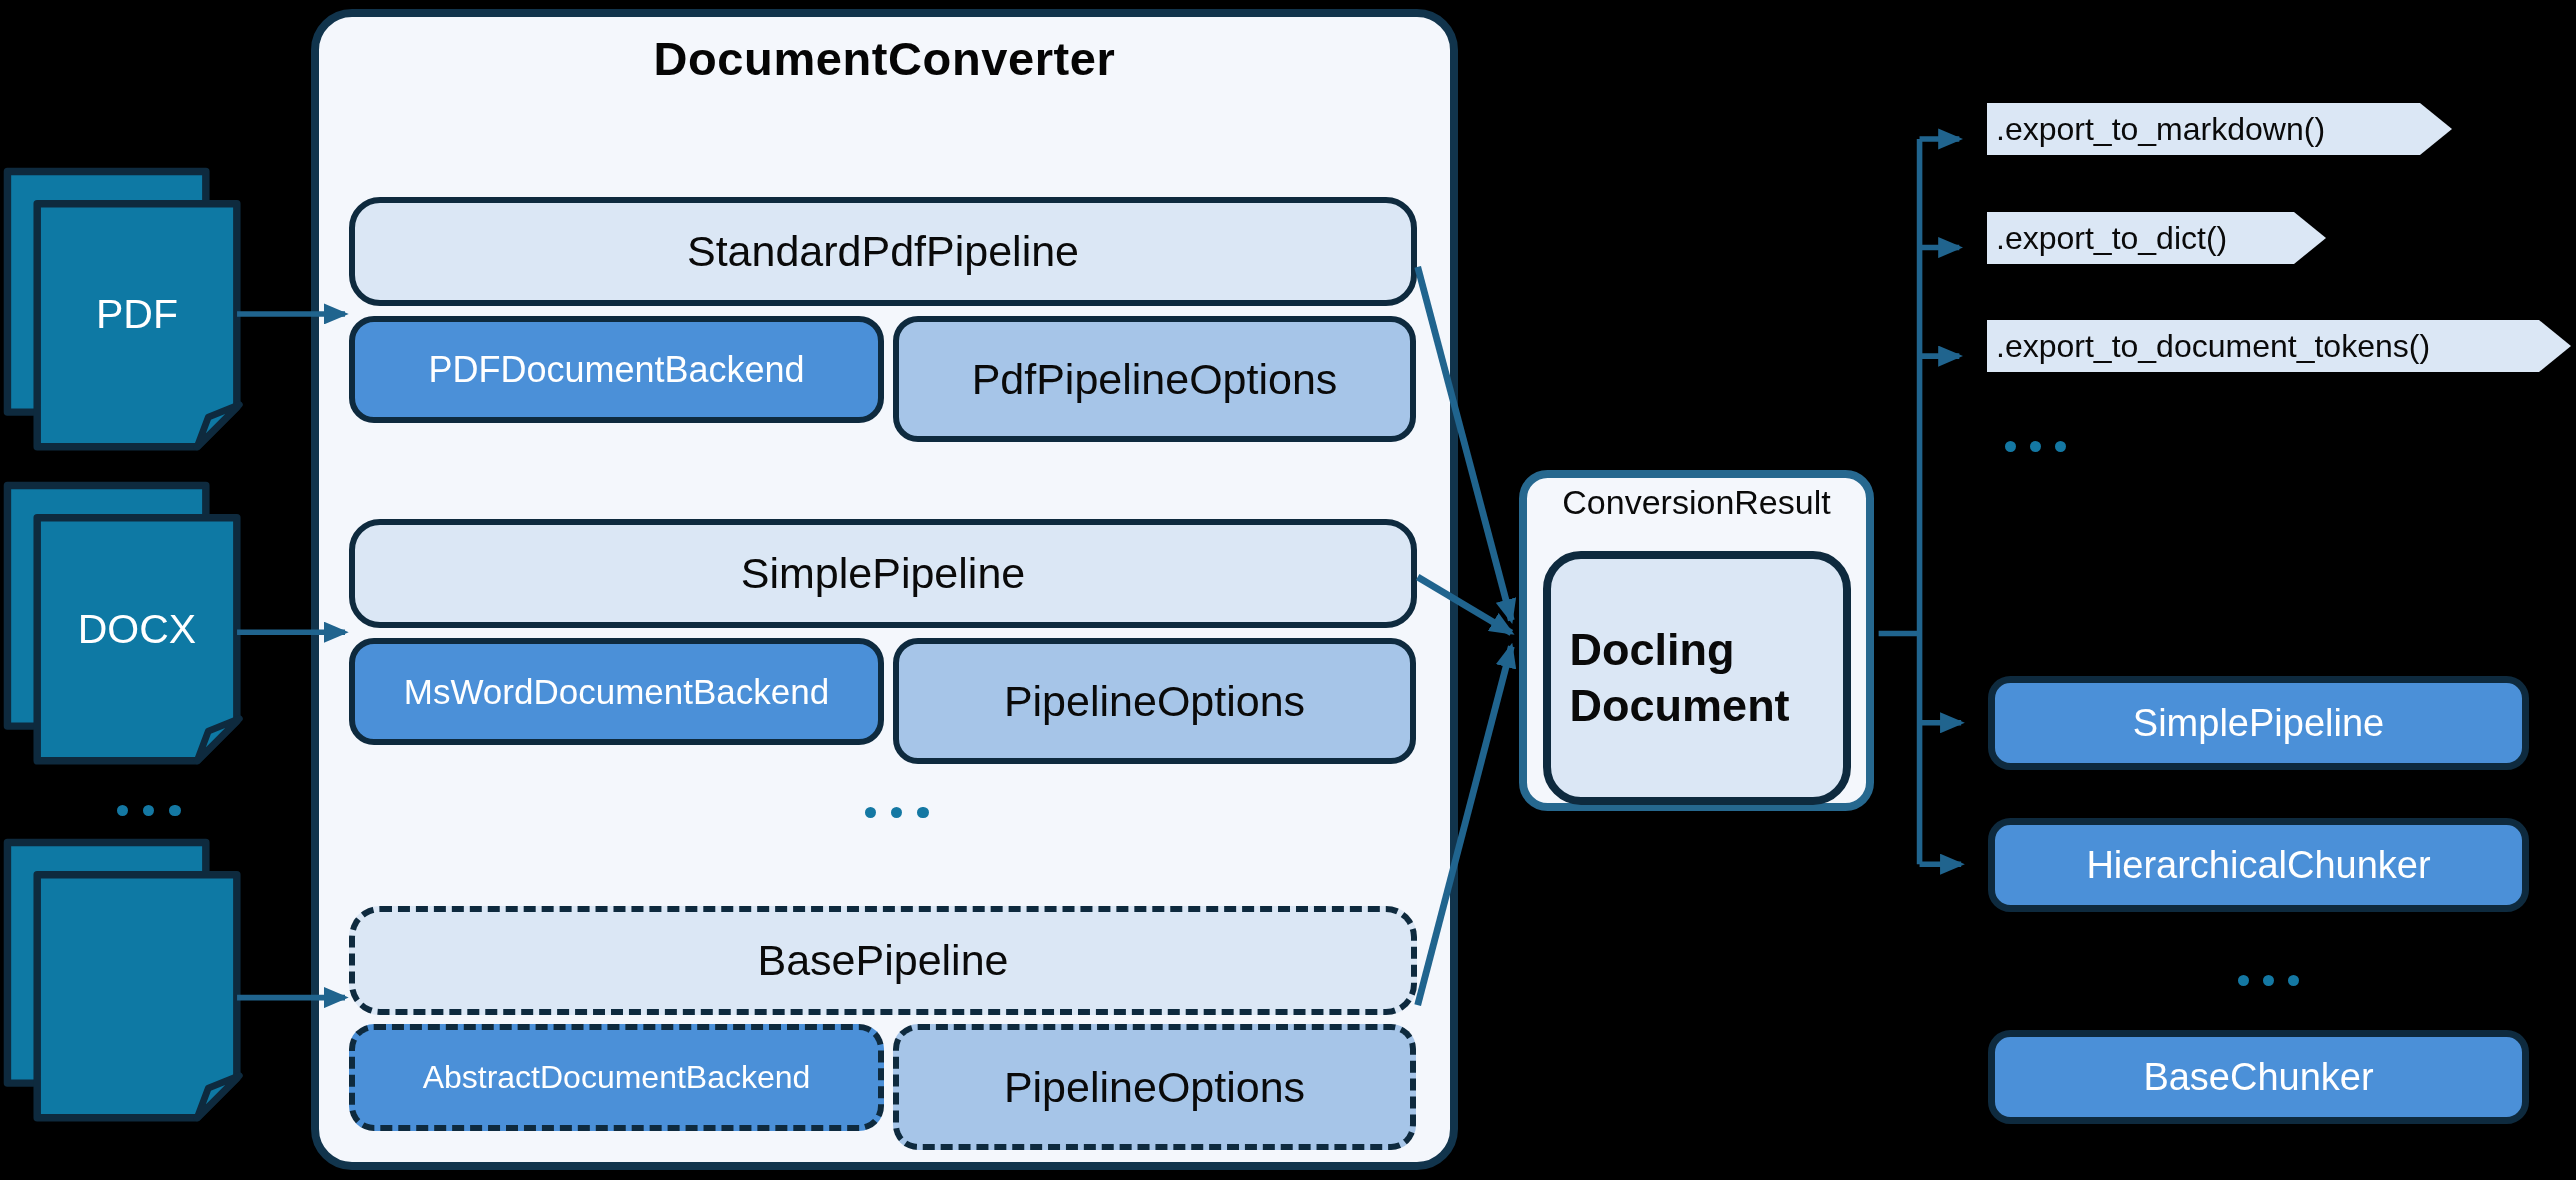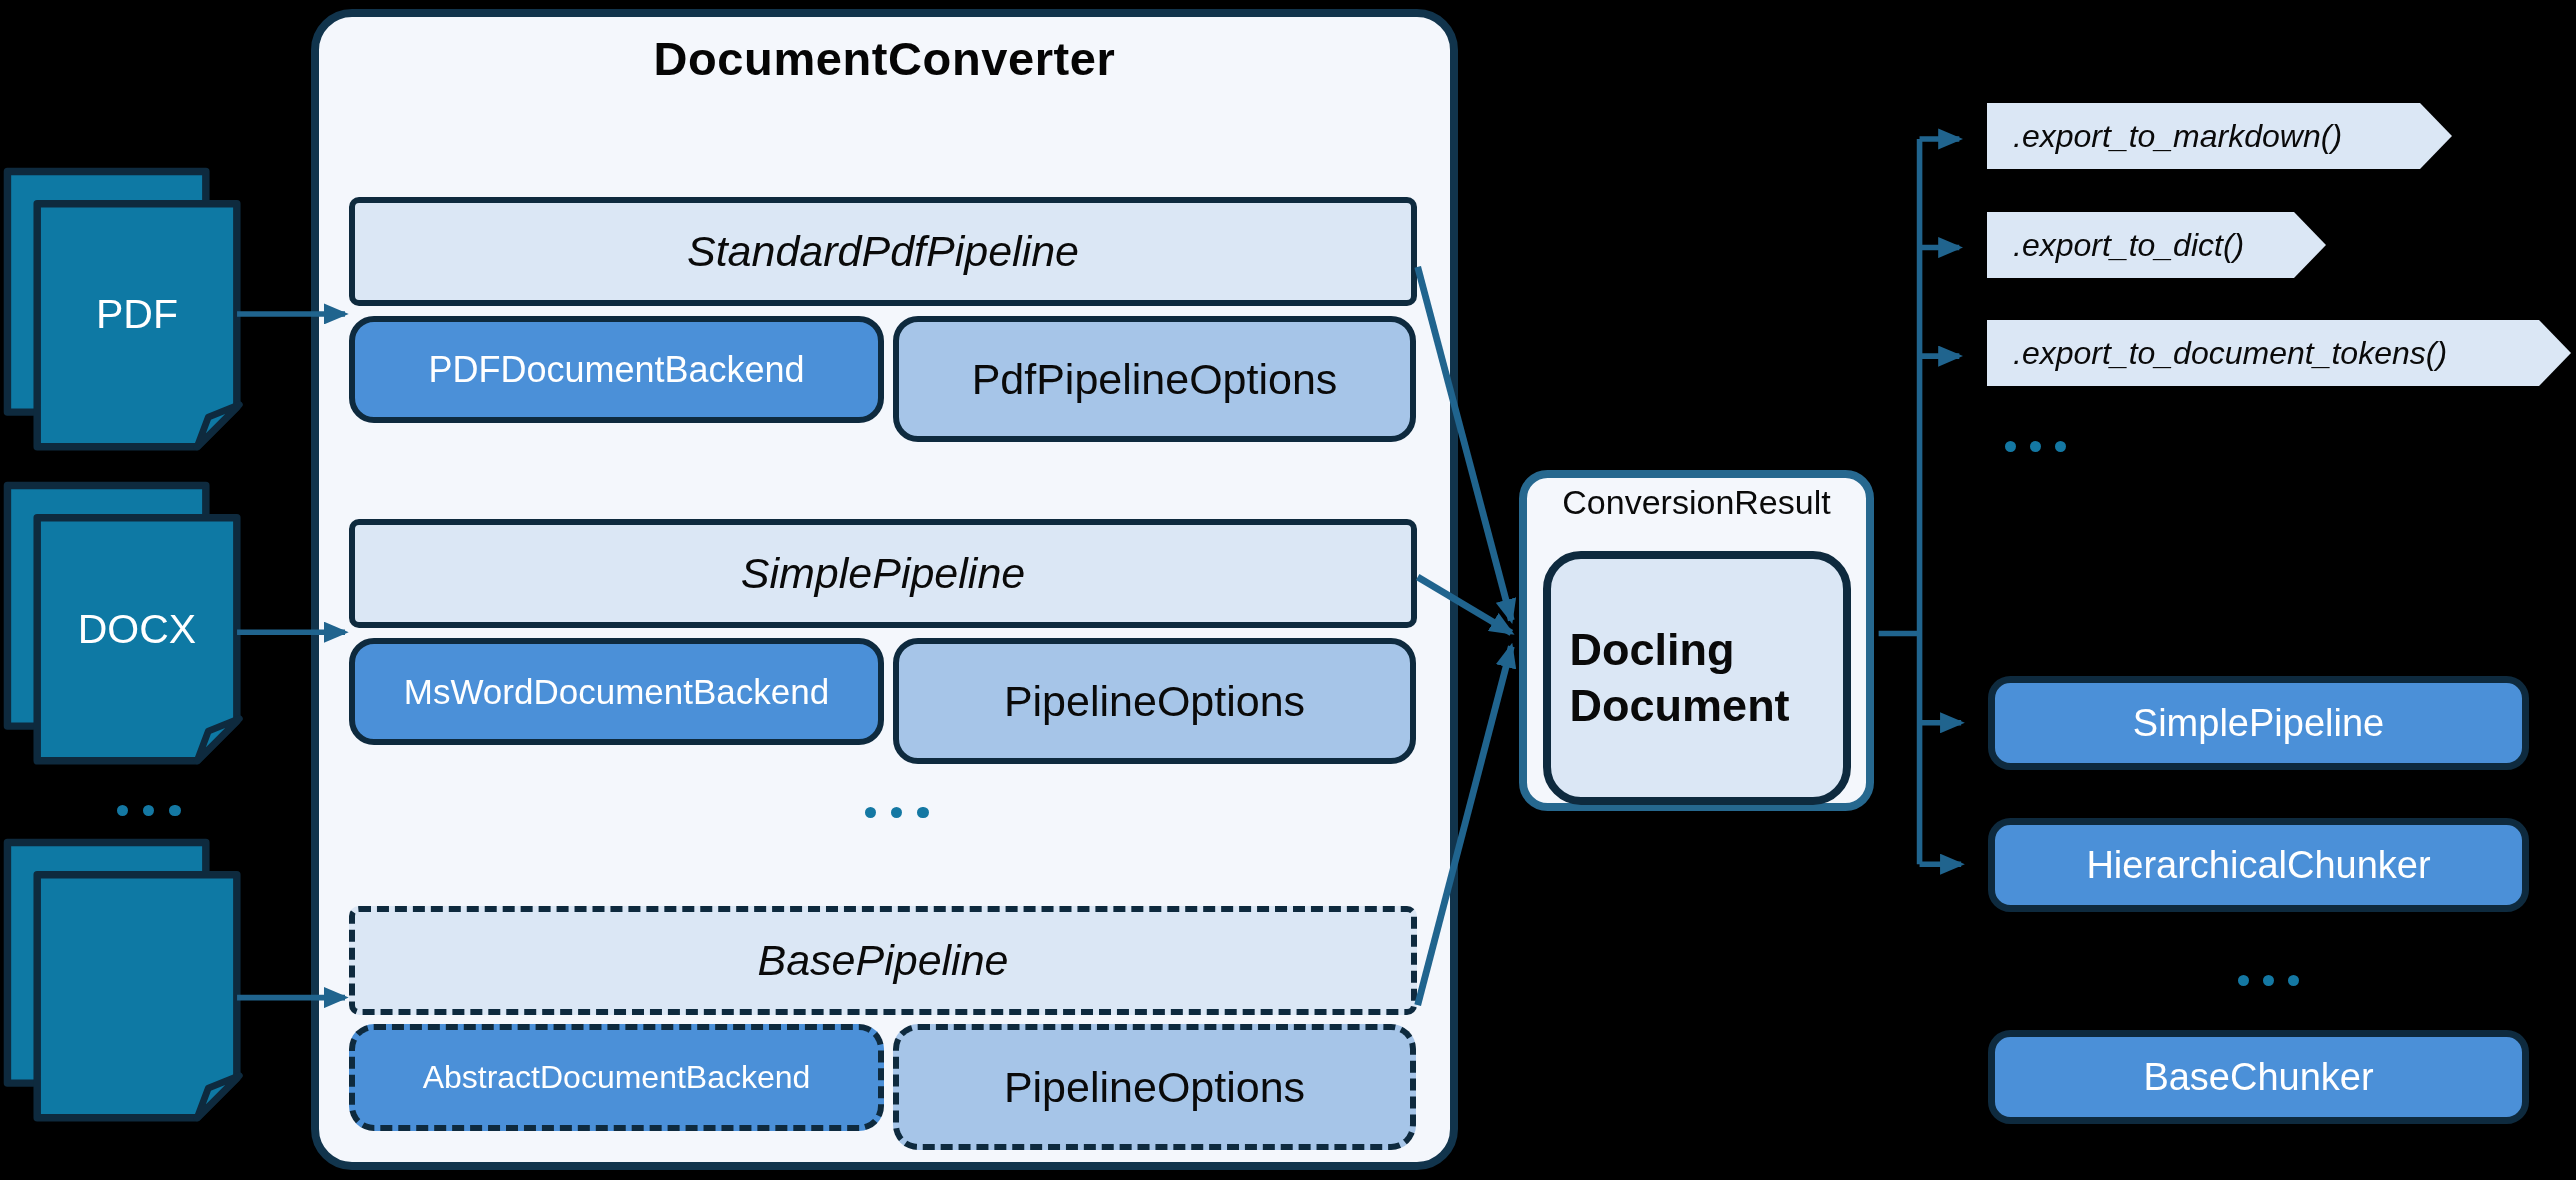--- a/index.html
+++ b/index.html
@@ -34,22 +34,22 @@
   .title{
     left:311px;top:30px;width:1147px;height:56px;
     font-size:47px;font-weight:bold;color:#050505;letter-spacing:0.6px;
   }
 
   
   .pipe{
     left:349px;width:1068px;height:109px;
     background:var(--light-box);
     border:6.8px solid var(--navy);
-    border-radius:10px;
-    font-size:43px;color:#0a0a0a;font-style:italic;
+    border-radius:31px;
+    font-size:43px;color:#0a0a0a;
   }
   .backend{
     left:349px;width:535px;height:107px;
     background:var(--bright-blue);
     border:6.8px solid var(--navy);
     border-radius:25px;
     color:#ffffff;
   }
   .options{
     left:893px;width:523px;height:126px;
@@ -75,26 +75,26 @@
     left:1543px;top:551px;width:308px;height:254px;
     background:var(--light-box);
     border:8px solid var(--navy);
     border-radius:38px;
     font-size:45px;font-weight:bold;color:#0a0a0a;line-height:1.25;
     padding:0 18.6px;
   }
 
   
   .pennant{
-    left:1987px;height:66px;
+    left:1987px;height:52px;
     background:var(--light-box);
     clip-path:polygon(0 0, calc(100% - 32px) 0, 100% 50%, calc(100% - 32px) 100%, 0 100%);
     display:flex;align-items:center;
-    padding-left:26px;
-    font-size:32px;color:#0a0a0a;font-style:italic;
+    padding-left:9px;
+    font-size:32px;color:#0a0a0a;
   }
 
   
   .chunker{
     left:1988px;width:541px;height:94px;
     background:var(--bright-blue);
     border:7.4px solid var(--navy);
     border-radius:22.3px;
     font-size:38px;color:#ffffff;
   }

